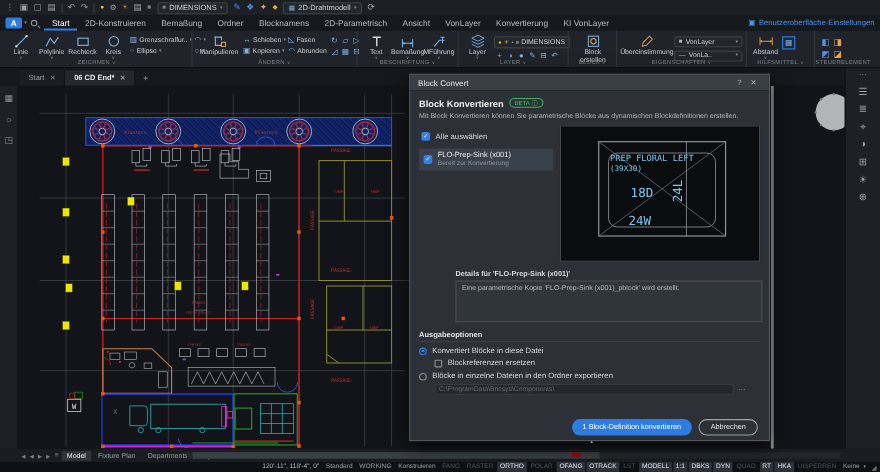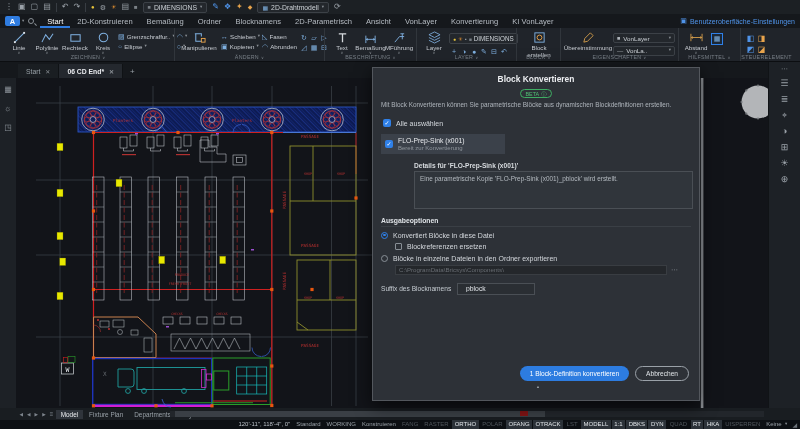--- a/index.html
+++ b/index.html
@@ -63,21 +63,21 @@
 .sitem.dim{color:#50565d;}
 .sitem.on{background:#2d333a;color:#e3e7eb;}
 .sitem.coords{color:#b9bfc6;}
 .sgrip{color:#6a7077;font-size:6px;padding-left:4px;}
 
 #dialog{position:absolute;left:372px;top:67px;width:328px;height:334px;background:#2d3137;border:1px solid #53575d;box-shadow:0 5px 16px rgba(0,0,0,.6);z-index:20;font-size:7px;}
 .dlghead{height:15px;background:#3a3f46;display:flex;align-items:center;padding:0 7px;font-size:7.4px;color:#e3e6ea;border-bottom:1px solid #22262a;}
 .dlghead .sp{flex:1;}
 .hbtn{color:#aab0b6;padding:0 4px;font-size:7px;}
 .dbody{padding:6px 8px 0;position:relative;height:319px;}
-.dh1{display:flex;align-items:center;gap:5px;font-size:8.4px;font-weight:bold;color:#eceef1;flex-direction:column;}
+.dh1{display:flex;gap:5px;font-size:8.4px;font-weight:bold;color:#eceef1;}
 .beta{border:1px solid #3fae63;color:#4fbe73;font-size:5.4px;font-weight:normal;padding:0 4px;border-radius:6px;height:9px;line-height:8px;display:flex;align-items:center;gap:2px;}
 .desc{font-size:6.4px;color:#aeb4bb;margin:3px 0 5px;}
 .cols{display:flex;}
 .leftcol{width:130px;}
 .cbrow{display:flex;align-items:center;gap:5px;margin:6px 2px 7px;color:#d4d8dd;}
 .cb{width:8px;height:8px;background:#2f80e8;border-radius:2px;color:#fff;font-size:6px;line-height:8px;text-align:center;flex:none;}
 .cbun{width:7px;height:7px;background:transparent;border:1px solid #888f96;border-radius:1px;flex:none;}
 .itemrow{background:#3b414a;display:flex;align-items:center;gap:5px;padding:3px 4px;margin-right:6px;}
 .iname{color:#e8eaed;font-size:6.8px;}
 .istat{color:#8f969d;font-size:6px;margin-top:1px;}
@@ -615,20 +615,26 @@
     <span class="pico">☰</span>
     <span class="pico">≣</span>
     <span class="pico">⌖</span>
     <span class="pico">◑</span>
     <span class="pico">⊞</span>
     <span class="pico">☀</span>
     <span class="pico">⊕</span>
   </div>
 
   <div id="dialog">
+    <div class="dlghead">
+      <span>Block Convert</span>
+      <span class="sp"></span>
+      <span class="hbtn">?</span>
+      <span class="hbtn">✕</span>
+    </div>
     <div class="dbody">
       <div class="dh1">
         <span>Block Konvertieren</span>
         <span class="beta">
           <span>BETA</span>
             <span>ⓘ</span>
         </span>
       </div>
       <div class="desc">Mit Block Konvertieren können Sie parametrische Blöcke aus dynamischen Blockdefinitionen erstellen.</div>
       <div class="cols">
@@ -638,43 +644,54 @@
             <span>Alle auswählen</span>
           </div>
           <div class="itemrow">
             <span class="cb">✓</span>
             <span>
               <div class="iname">FLO-Prep-Sink (x001)</div>
               <div class="istat">Bereit zur Konvertierung</div>
             </span>
           </div>
         </div>
+        <div class="preview">
+          <svg viewBox="0 0 182 122" width="180" height="122">
+            <rect x="34.7" y="13.3" width="116.6" height="86.7" stroke="#9ba1a8" stroke-width="1" fill="none"></rect>
+            <rect x="43.7" y="23.7" width="98.3" height="68" rx="8" stroke="#878d93" stroke-width=".8" fill="none"></rect>
+            <path d="M34.7 13.3L151.3 100M151.3 13.3L34.7 100" stroke="#676c72" stroke-width=".7" fill="none"></path>
+            <path d="M115.3 13.3V100" stroke="#878d93" stroke-width=".8"></path>
+            <g font-family="DejaVu Sans Mono,monospace" fill="#7cc8ea">
+              <text x="45" y="31.5" font-size="8">PREP FLORAL LEFT</text>
+              <text x="45" y="40" font-size="7">(39X30)</text>
+              <text x="64" y="64" font-size="11.5">18D</text>
+              <text x="99" y="73" font-size="11.5" transform="rotate(-90 103 65)">24L</text>
+              <text x="62" y="90" font-size="11.5">24W</text>
+            </g>
+          </svg>
+        </div>
       </div>
       <div class="dlabel">Details für 'FLO-Prep-Sink (x001)'</div>
       <div class="dbox">Eine parametrische Kopie 'FLO-Prep-Sink (x001)_pblock' wird erstellt.</div>
       <div class="outhead">Ausgabeoptionen</div>
       <div class="optrow">
         <span class="radio sel"></span>
         <span>Konvertiert Blöcke in diese Datei</span>
       </div>
       <div class="optrow indent">
         <span class="cbun"></span>
         <span>Blockreferenzen ersetzen</span>
       </div>
       <div class="optrow">
         <span class="radio"></span>
         <span>Blöcke in einzelne Dateien in den Ordner exportieren</span>
       </div>
       <div class="pathrow">
         <input class="pathin" readonly="" value="C:\ProgramData\Bricsys\Components\" style="">
         <span class="dots">⋯</span>
-      </div>
-      <div class="sufrow">
-        <span class="suflabel">Suffix des Blocknamens</span>
-        <input class="sufin" value="_pblock" style="">
       </div>
       <div class="dfoot">
         <button class="btn primary">1 Block-Definition konvertieren</button>
         <button class="btn ghost">Abbrechen</button>
       </div>
       <span class="dgrip">▲</span>
     </div>
   </div>
 
   <div id="tabbar" class="band">

